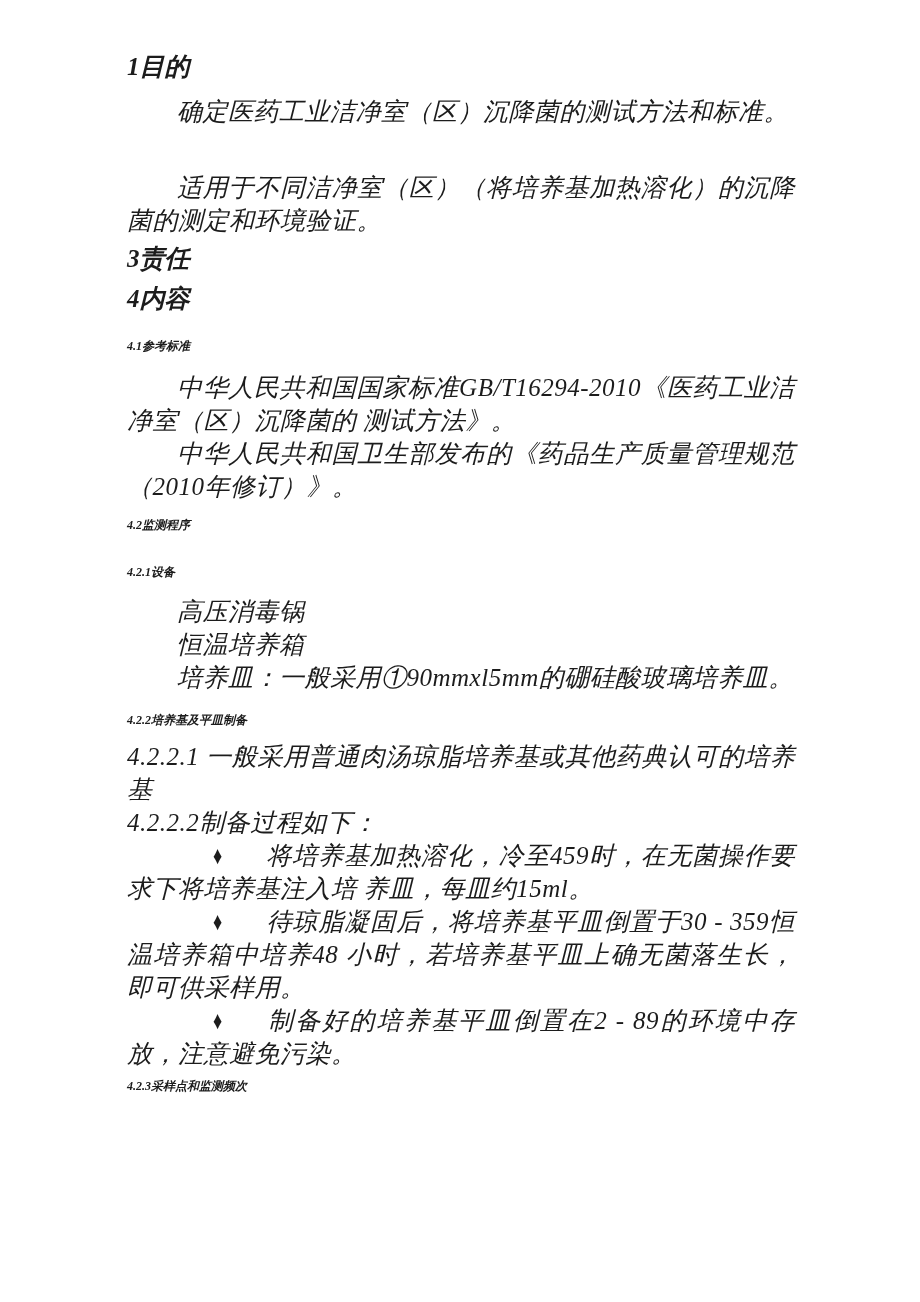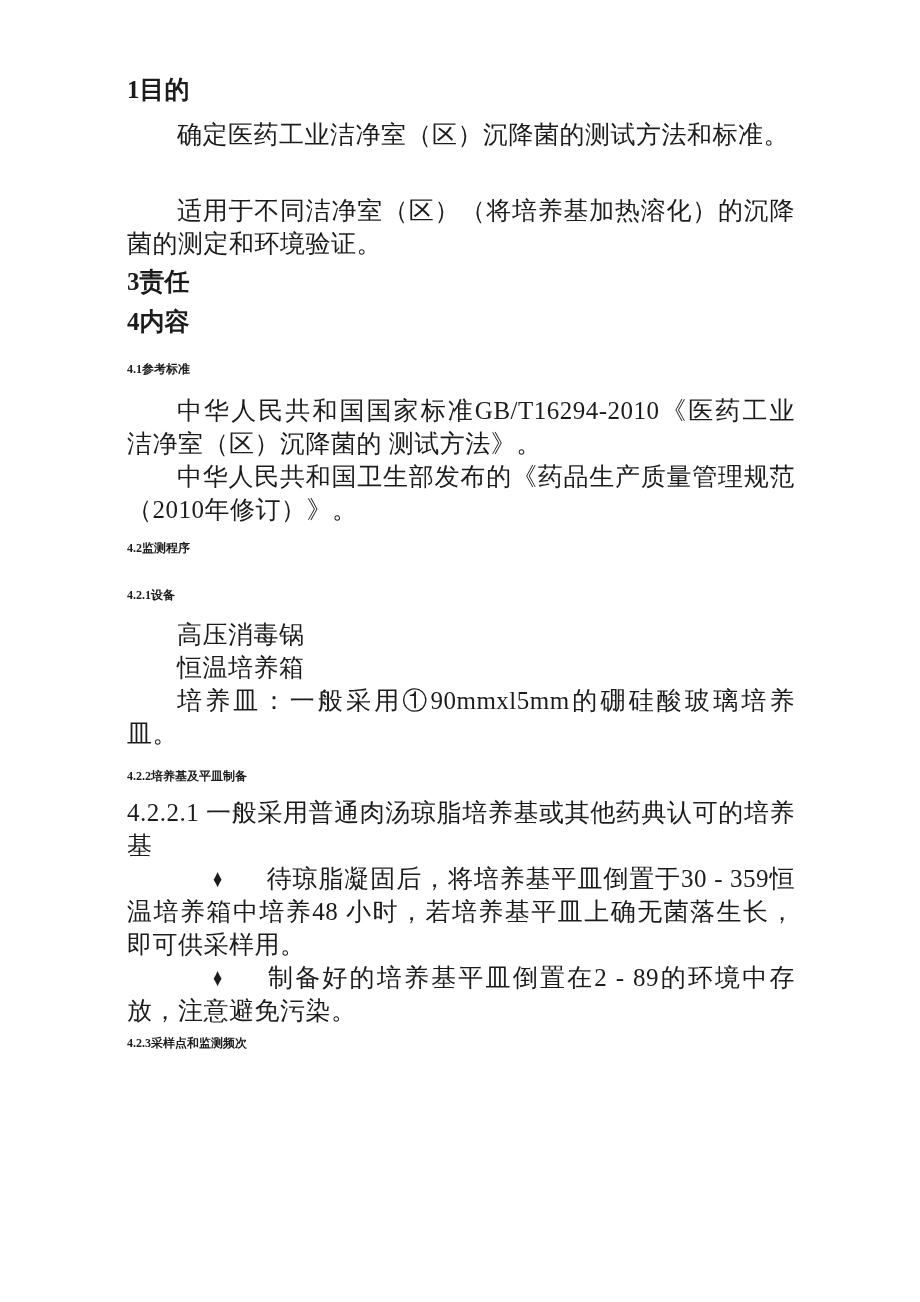--- a/index.html
+++ b/index.html
@@ -2,24 +2,25 @@
 <html><head>
 <meta charset="utf-8">
 <style>
   html, body { margin: 0; padding: 0; background: #ffffff; }
   .page {
     position: relative;
     width: 920px;
     height: 1302px;
     background: #ffffff;
     box-sizing: border-box;
-    padding: 72px 125px 0 127px;
+    padding: 49px 125px 0 127px;
     color: #1c1c1c;
     font-family: "Liberation Serif", "DejaVu Serif", serif;
     overflow: hidden;
+    font-style: italic;
   }
   .h1 {
     font-size: 25px;
     line-height: 36px;
     font-weight: bold;
     margin: 0;
   }
   .h2 {
     font-size: 12px;
     line-height: 33px;
@@ -67,22 +68,24 @@
 
   <div class="h2 mt6">4.2监测程序</div>
 
   <div class="h2 mt14">4.2.1设备</div>
   <p class="body indent mt6">高压消毒锅</p>
   <p class="body indent">恒温培养箱</p>
   <p class="body indent">培养皿：一般采用①90mmxl5mm的硼硅酸玻璃培养皿。</p>
 
   <div class="h2 mt10">4.2.2培养基及平皿制备</div>
   <p class="body mt3">4.2.2.1 一般采用普通肉汤琼脂培养基或其他药典认可的培养基</p>
+  <p class="body">4.2.2.2制备过程如下：</p>
 
 
+  <p class="body bullet"><span class="bullet-glyph">♦</span><span class="bullet-tab"></span><span>将培养基加热溶化，冷至459时，在无菌操作要求下将培养基注入培 养皿，每皿约15ml。</span></p>
 
   <p class="body bullet"><span class="bullet-glyph">♦</span><span class="bullet-tab"></span><span>待琼脂凝固后，将培养基平皿倒置于30 - 359恒温培养箱中培养48 小时，若培养基平皿上确无菌落生长，即可供采样用。</span></p>
 
   <p class="body bullet"><span class="bullet-glyph">♦</span><span class="bullet-tab"></span><span>制备好的培养基平皿倒置在2 - 89的环境中存放，注意避免污染。</span></p>
 
   <div class="h2">4.2.3采样点和监测频次</div>
 
 </div>
 
 </body></html>

